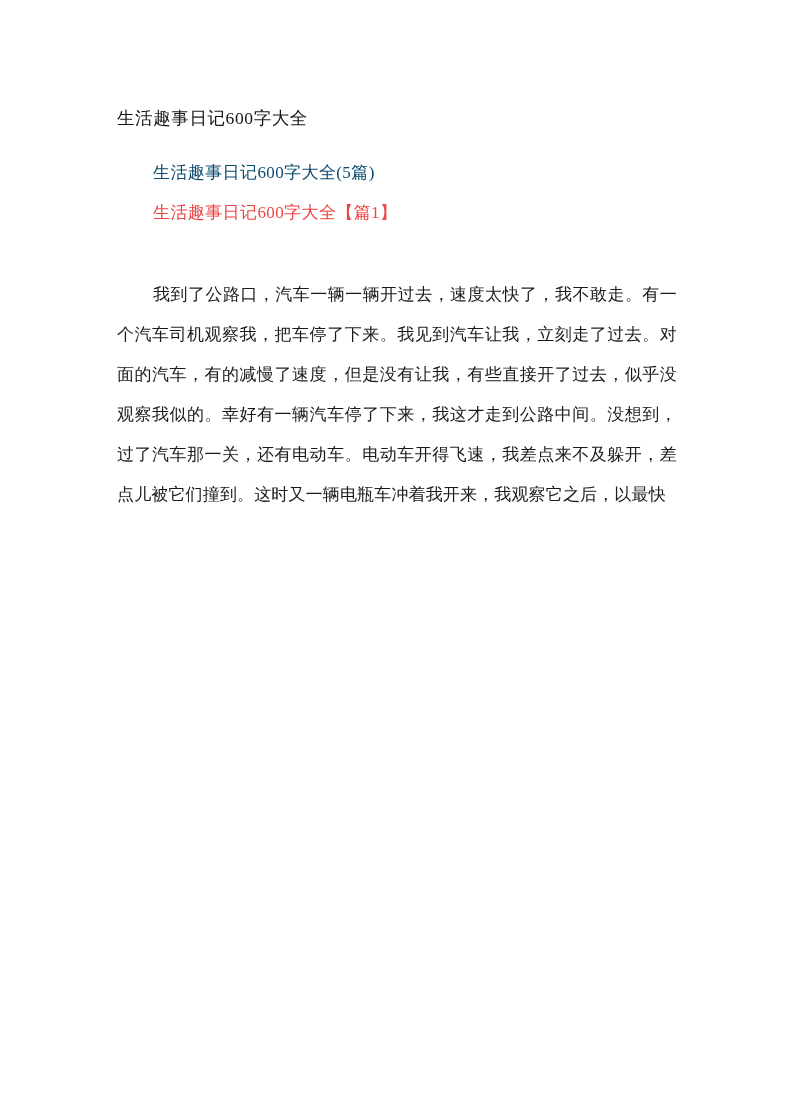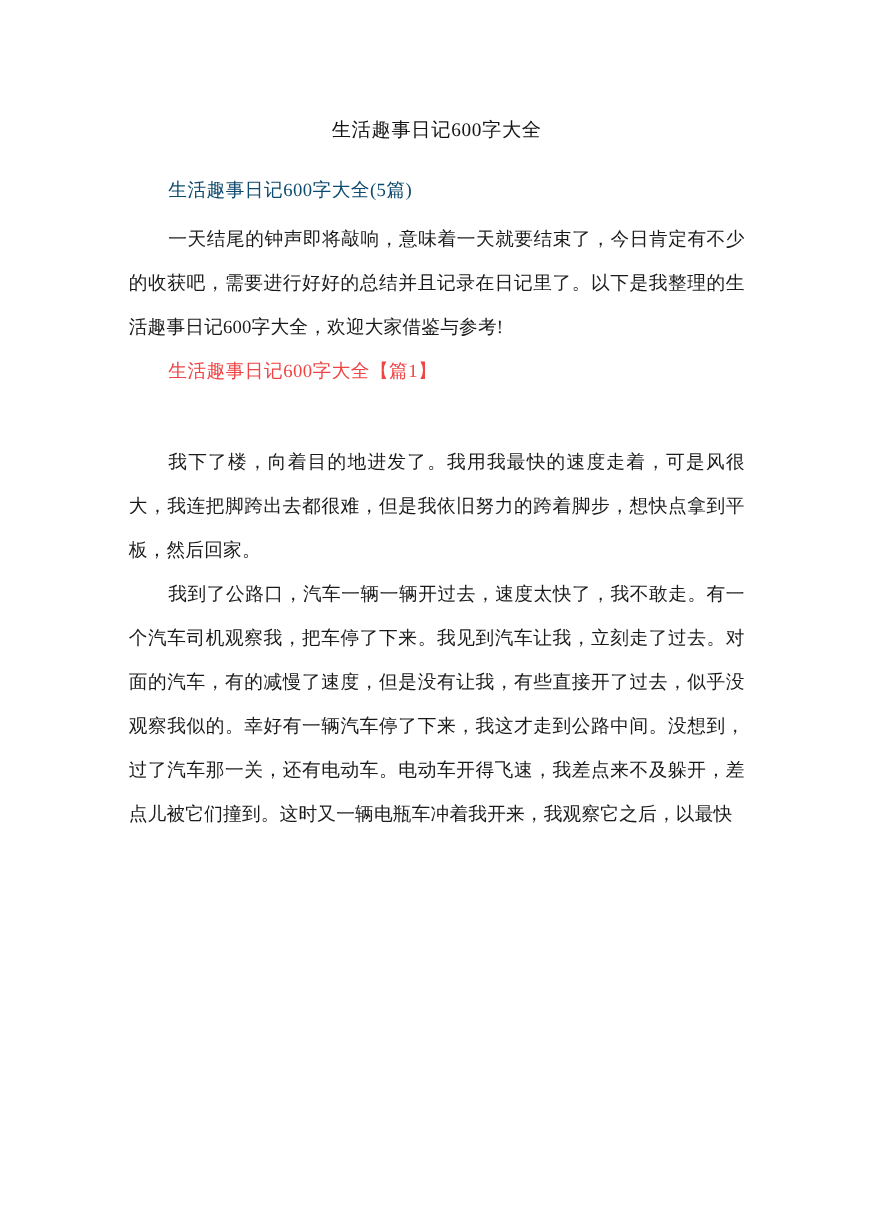--- a/index.html
+++ b/index.html
@@ -26,21 +26,20 @@
 
   .content {
     position: absolute;
     left: 117px;
     top: 0;
     width: 560px;
   }
 
   
   .doc-title {
-    text-align: center;
     font-size: 17.5px;
     line-height: 40px;
     margin: 0;
     padding-top: 98px;
     font-weight: 400;
     letter-spacing: 0.6px;
     color: #141414;
   }
 
   
@@ -87,26 +86,24 @@
 </head>
 <body>
 
 <div class="page">
   <div class="content">
 
     <h1 class="doc-title">生活趣事日记600字大全</h1>
 
     <p class="sub-heading">生活趣事日记600字大全(5篇)</p>
 
-    <p class="para gap-lead">一天结尾的钟声即将敲响，意味着一天就要结束了，今日肯定有不少的收获吧，需要进行好好的总结并且记录在日记里了。以下是我整理的生活趣事日记600字大全，欢迎大家借鉴与参考!</p>
 
     <p class="section-heading">生活趣事日记600字大全【篇1】</p>
 
     <div class="blank-line"></div>
 
 
-    <p class="para">我下了楼，向着目的地进发了。我用我最快的速度走着，可是风很大，我连把脚跨出去都很难，但是我依旧努力的跨着脚步，想快点拿到平板，然后回家。</p>
 
 
     <p class="para">我到了公路口，汽车一辆一辆开过去，速度太快了，我不敢走。有一个汽车司机观察我，把车停了下来。我见到汽车让我，立刻走了过去。对面的汽车，有的减慢了速度，但是没有让我，有些直接开了过去，似乎没观察我似的。幸好有一辆汽车停了下来，我这才走到公路中间。没想到，过了汽车那一关，还有电动车。电动车开得飞速，我差点来不及躲开，差点儿被它们撞到。这时又一辆电瓶车冲着我开来，我观察它之后，以最快</p>
 
   </div>
 </div>
 
 </body></html>

